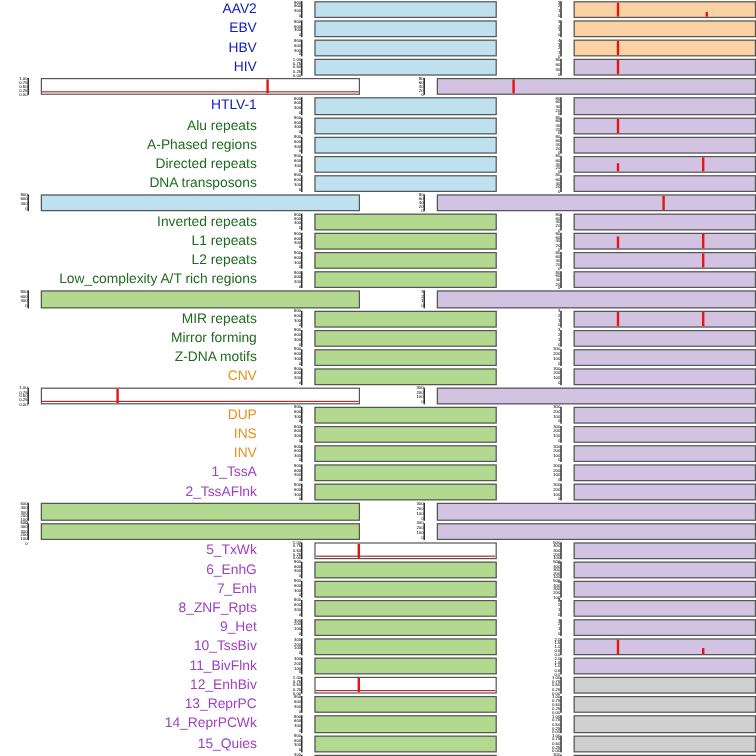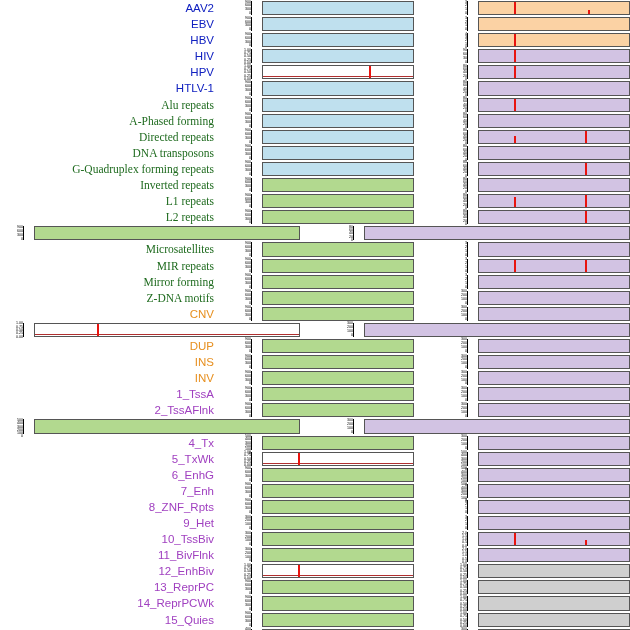--- a/index.html
+++ b/index.html
@@ -74,21 +74,21 @@
     background:#e8140f;
   }
   .baseline{
     position:absolute;left:0;right:0;bottom:1px;height:1px;background:#b03030;
   }
 
   
   .gap{width:10px;flex:0 0 10px;}
 
   .c-blue{color:#1020c0;}
-  .c-green{color:#1f6b1f;font-family:Liberation Serif, serif;}
+  .c-green{color:#1f6b1f;}
   .c-orange{color:#e79020;padding-left:12px;}
   .c-purple{color:#a040c0;}
   .c-black{color:#000000;}
 </style>
 </head>
 <body>
 
 <div id="wrap">
   <div id="tracks">
       <div class="row">
@@ -190,21 +190,20 @@
             <div>30</div>
             <div>0</div>
           </div>
           <div class="axisline"></div>
         </div>
         <div class="panel purple">
           <div class="spike" style="left: 23.3333%; height: 100%;"></div>
         </div>
       </div>
       <div class="row">
-        <div class="labelcell c-blue">HPV</div>
         <div class="axiscell">
           <div class="ticks">
             <div>1.00</div>
             <div>0.75</div>
             <div>0.50</div>
             <div>0.25</div>
             <div>0.00</div>
           </div>
           <div class="axisline"></div>
         </div>
@@ -273,21 +272,21 @@
             <div>20</div>
             <div>0</div>
           </div>
           <div class="axisline"></div>
         </div>
         <div class="panel purple">
           <div class="spike" style="left: 23.3333%; height: 100%;"></div>
         </div>
       </div>
       <div class="row">
-        <div class="labelcell c-green">A-Phased forming</div>
+        <div class="labelcell c-green">A-Phased regions</div>
         <div class="axiscell">
           <div class="ticks">
             <div>900</div>
             <div>600</div>
             <div>300</div>
             <div>0</div>
           </div>
           <div class="axisline"></div>
         </div>
         <div class="panel blue"></div>
@@ -351,21 +350,20 @@
             <div>60</div>
             <div>40</div>
             <div>20</div>
             <div>0</div>
           </div>
           <div class="axisline"></div>
         </div>
         <div class="panel purple"></div>
       </div>
       <div class="row">
-        <div class="labelcell c-green">G-Quadruplex forming repeats</div>
         <div class="axiscell">
           <div class="ticks">
             <div>900</div>
             <div>600</div>
             <div>300</div>
             <div>0</div>
           </div>
           <div class="axisline"></div>
         </div>
         <div class="panel blue"></div>
@@ -458,20 +456,21 @@
             <div>20</div>
             <div>0</div>
           </div>
           <div class="axisline"></div>
         </div>
         <div class="panel purple">
           <div class="spike" style="left: 70.9524%; height: 100%;"></div>
         </div>
       </div>
       <div class="row">
+        <div class="labelcell c-green">Low_complexity A/T rich regions</div>
         <div class="axiscell">
           <div class="ticks">
             <div>900</div>
             <div>600</div>
             <div>300</div>
             <div>0</div>
           </div>
           <div class="axisline"></div>
         </div>
         <div class="panel green"></div>
@@ -482,21 +481,20 @@
             <div>60</div>
             <div>40</div>
             <div>20</div>
             <div>0</div>
           </div>
           <div class="axisline"></div>
         </div>
         <div class="panel purple"></div>
       </div>
       <div class="row">
-        <div class="labelcell c-green">Microsatellites</div>
         <div class="axiscell">
           <div class="ticks">
             <div>900</div>
             <div>600</div>
             <div>300</div>
             <div>0</div>
           </div>
           <div class="axisline"></div>
         </div>
         <div class="panel green"></div>
@@ -777,21 +775,20 @@
             <div>300</div>
             <div>200</div>
             <div>100</div>
             <div>0</div>
           </div>
           <div class="axisline"></div>
         </div>
         <div class="panel purple"></div>
       </div>
       <div class="row">
-        <div class="labelcell c-purple">4_Tx</div>
         <div class="axiscell">
           <div class="ticks">
             <div>500</div>
             <div>400</div>
             <div>300</div>
             <div>200</div>
             <div>100</div>
             <div>0</div>
           </div>
           <div class="axisline"></div>

